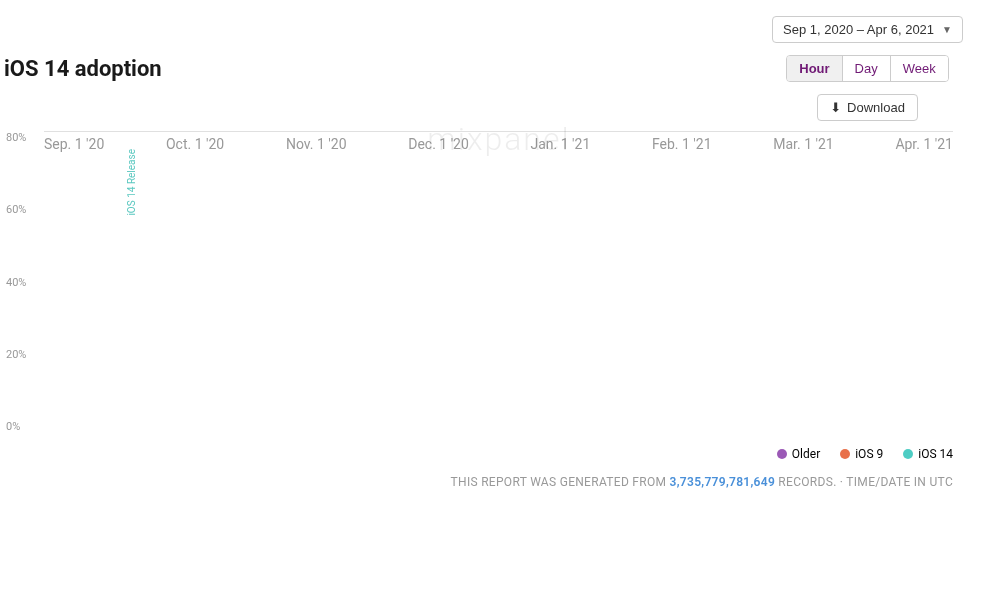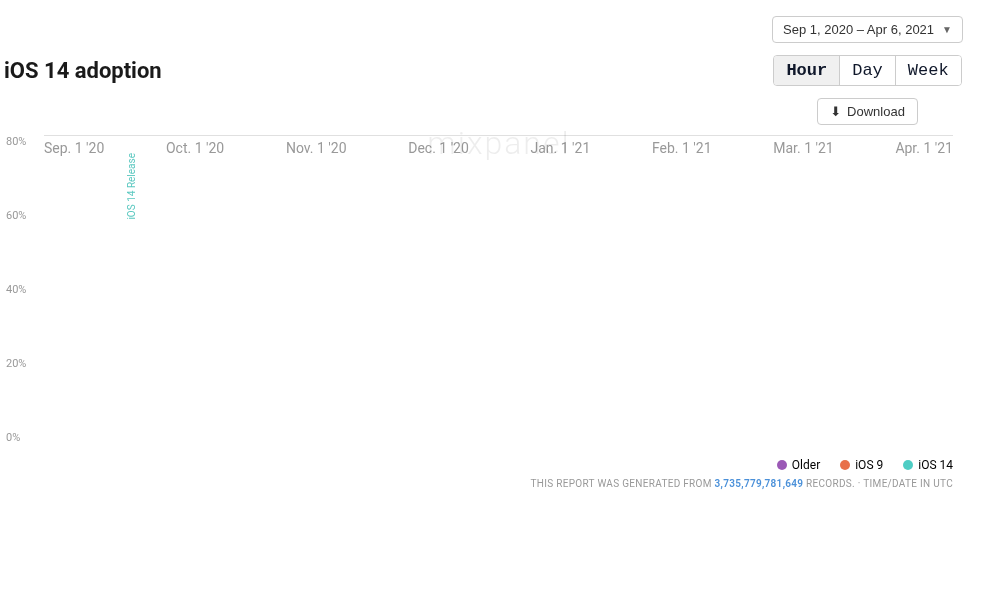--- a/index.html
+++ b/index.html
@@ -51,27 +51,26 @@
       font-size: 10px;
     }
     .time-buttons {
       display: flex;
       border: 1px solid #ccc;
       border-radius: 4px;
       overflow: hidden;
     }
     .time-btn {
       padding: 5px 12px;
-      font-size: 17px;
+      font-size: 13px;
       cursor: pointer;
       background: #fff;
       border: none;
       border-right: 1px solid #ccc;
-      color: #0f172a;
-      font-family: Liberation Mono, monospace;
+      color: #701a75;
     }
     .time-btn:last-child { border-right: none; }
     .time-btn.active {
       background: #f0f0f0;
       font-weight: 600;
     }
     .download-btn {
       display: flex;
       align-items: center;
       gap: 6px;
@@ -133,23 +132,23 @@
       align-items: center;
       gap: 5px;
     }
     .legend-dot {
       width: 10px;
       height: 10px;
       border-radius: 50%;
     }
     .footer-note {
       text-align: center;
-      font-size: 10px;
+      font-size: 12px;
       color: #999;
-      margin-top: 6px;
+      margin-top: 14px;
       letter-spacing: 0.3px;
     }
     .footer-note span.highlight {
       color: #4a90d9;
       font-weight: 600;
     }
     .ios14-release-line {
       position: absolute;
       left: 9.5%;
       top: 0;

